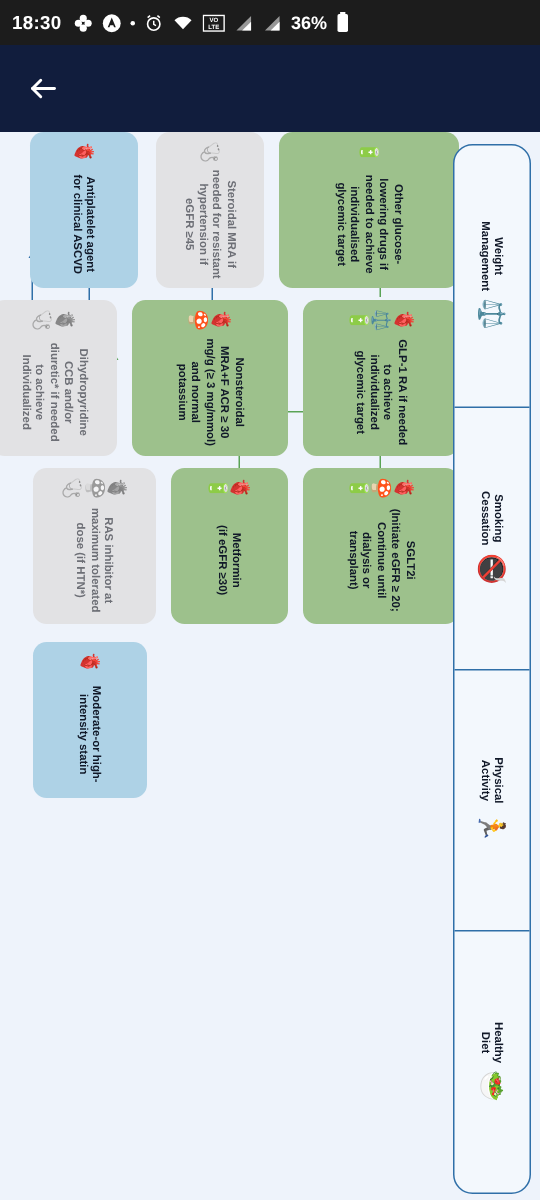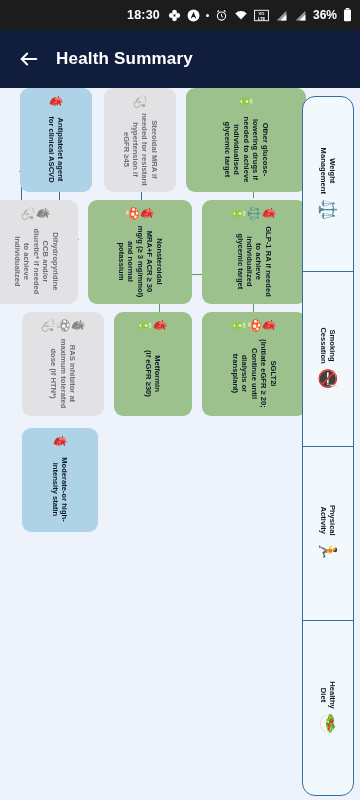--- a/index.html
+++ b/index.html
@@ -5,21 +5,21 @@
   * { margin:0; padding:0; box-sizing:border-box; }
   html,body { width:360px; height:800px; overflow:hidden; }
   body {
     font-family:"Liberation Sans", sans-serif;
     background:#eef3fb;
   }
 
   
   .statusbar{
     height:30px; background:#1c1c1c; color:#fff;
-    display:flex; align-items:center; justify-content:flex-end;
+    display:flex; align-items:center; 
     gap:6px; padding:0 8px; font-size:12px; font-weight:700;
   }
   .statusbar .ic{ display:inline-flex; align-items:center; }
   .clock{ font-size:12.5px; font-weight:700; letter-spacing:.2px; margin-right:2px;}
   .dot{ width:3px;height:3px;border-radius:50%;background:#fff;display:inline-block;}
   .batt{ font-size:12px; font-weight:700; }
 
   
   .appbar{
     height:58px; background:#111d3d; color:#fff;
@@ -147,21 +147,20 @@
   </span>
 </div>
 
 <div class="appbar">
   <span>
     <svg class="backarrow" viewBox="0 0 24 24" fill="none" stroke="#fff" stroke-width="2.1" stroke-linecap="round" stroke-linejoin="round">
         <path d="M20 12H4"></path>
         <path d="M10 6l-6 6 6 6"></path>
       </svg>
   </span>
-  <span class="title">Health Summary</span>
 </div>
 
 <div class="stage">
   <div class="canvas">
 
     <div class="colhead" style="left: 4px; top: 14px; white-space: pre-line;">First-line
 Drug
 therapy</div>
     <div class="colhead" style="left: 116px; top: 14px; white-space: pre-line;">Additional
 Risk-based

